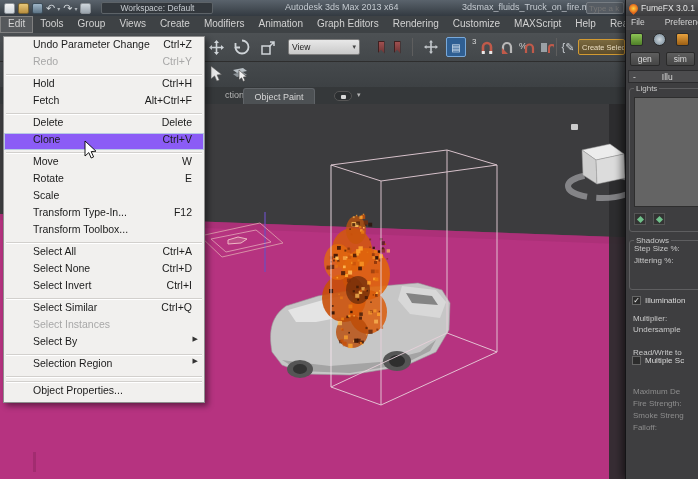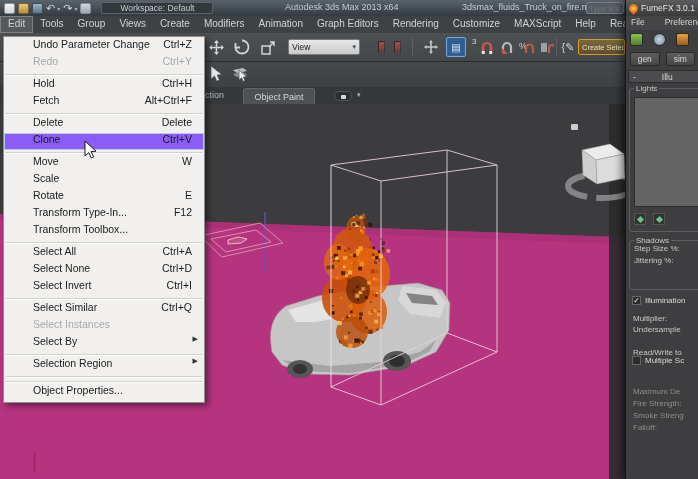--- a/index.html
+++ b/index.html
@@ -49,21 +49,21 @@
     display:flex; align-items:center; justify-content:center; }
   .snap-sup { position:absolute; top:4px; font-size:8px; color:#d8d8d8; }
   .tbsep { position:absolute; top:5px; width:1px; height:18px; background:#303030; border-right:1px solid #5e5e5e; }
   .brace-pencil { color:#cdd2d6; font-size:11px; }
 
   
   .ribbon-strip { position:absolute; left:0; top:62px; width:698px; height:25px;
     background:linear-gradient(#45494c,#3d4144); z-index:3; }
   .ribbon-tabs { position:absolute; left:0; top:87px; width:698px; height:17px;
     background:#35383a; z-index:3; }
-  .rb-tab-partial { position:absolute; left:205px; top:3px; font-size:9px; color:#b5b5b5; }
+  .rb-tab-partial { position:absolute; left:205px; top:3px; font-size:9px; color:#b5b5b5;padding-left:20px; }
   .rb-tab { position:absolute; left:243px; top:1px; width:72px; height:16px;
     background:#4d5154; border:1px solid #606468; border-bottom:none;
     border-radius:3px 3px 0 0; color:#d6d6d6; font-size:9px;
     display:flex; align-items:center; justify-content:center; }
   .rb-mini { position:absolute; left:334px; top:4px; width:18px; height:10px; background:#2c2f31;
     border:1px solid #555; border-radius:5px; }
   .rb-mini::after { content:""; position:absolute; left:6px; top:3px; width:5px; height:4px;
     background:#d8d8d8; border-radius:1px; }
   .rb-mini-arrow { position:absolute; left:357px; top:4px; color:#b5b5b5; font-size:7px; }
 
@@ -531,28 +531,28 @@
         
       </div>
 
       <div class="emenu-item">
         <span class="lbl">Move</span>
         <span class="sc">W</span>
 
       </div>
 
       <div class="emenu-item">
+        <span class="lbl">Rotate</span>
+        <span class="sc">E</span>
+
+      </div>
+
+      <div class="emenu-item">
         <span class="lbl">Scale</span>
         <span class="sc"></span>
-
-      </div>
-
-      <div class="emenu-item">
-        <span class="lbl">Rotate</span>
-        <span class="sc">E</span>
 
       </div>
 
       <div class="emenu-item">
         <span class="lbl">Transform Type-In...</span>
         <span class="sc">F12</span>
 
       </div>
 
       <div class="emenu-item">

